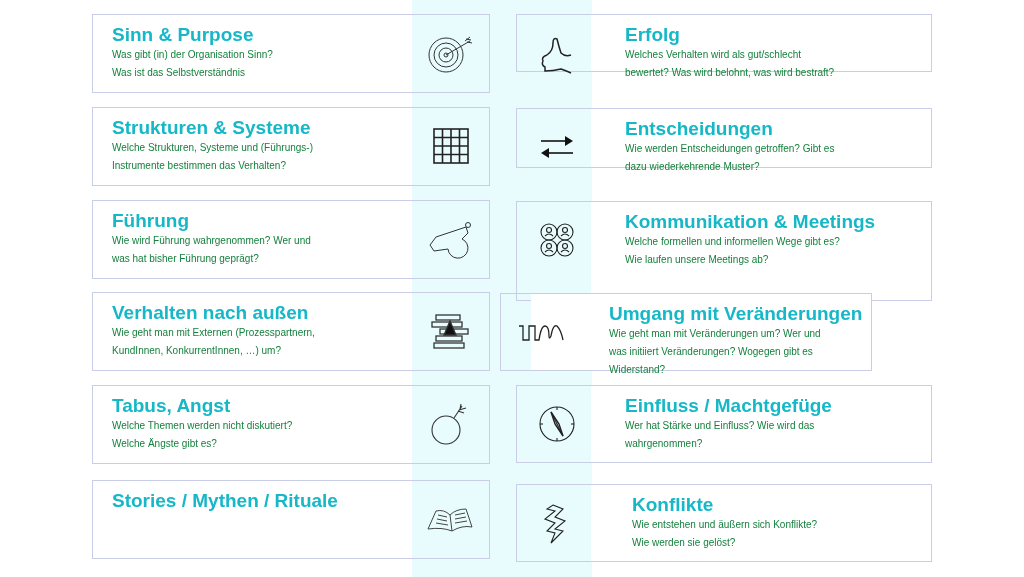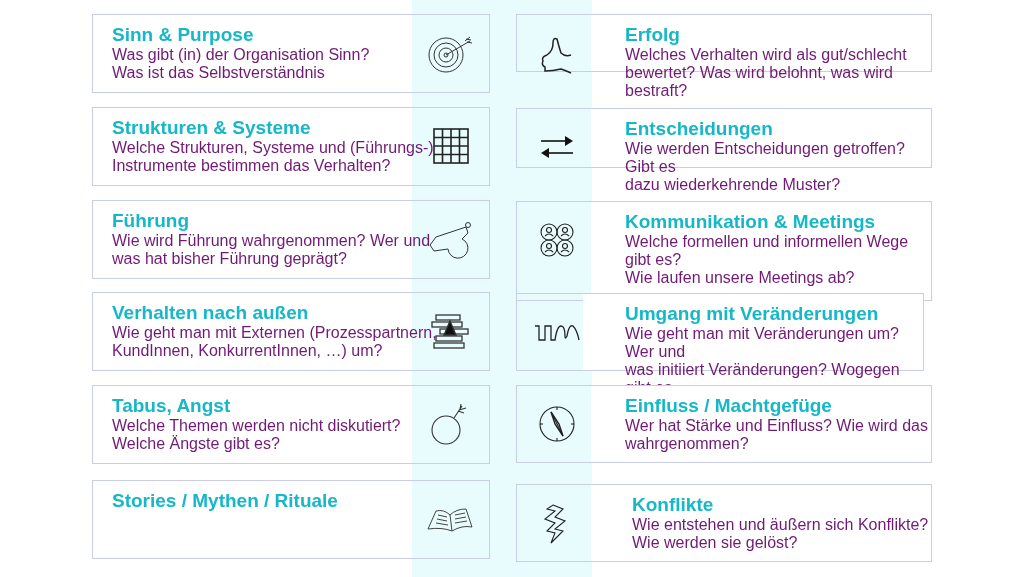--- a/index.html
+++ b/index.html
@@ -20,21 +20,21 @@
   .card .inner-white {
     position:absolute; top:0; bottom:0; background:#ffffff;
   }
   .card.left .inner-white { left:0; width:318px; }
   .card.right .inner-white { right:0; width:340px; }
   .card .title {
     position:absolute; font-weight:bold; font-size:19px; color:#16b8c8;
     white-space:nowrap;
   }
   .card .desc {
-    position:absolute; font-size:16px; line-height:18px; color:#701a75;
+    position:absolute; font-size:10px; line-height:18px; color:#15803d;
     white-space:pre-line;
   }
   .card.left .title, .card.left .desc { left:19px; }
   .card.right .title, .card.right .desc { left:108px; }
   .card .title { top:9px; }
   .card .desc { top:31px; }
   .icon {
     position:absolute; width:48px; height:48px;
   }
   .card.left .icon { left:333px; top:14px; }
@@ -181,21 +181,21 @@
       <circle cx="32" cy="14" r="2.5"></circle>
         <path d="M28 20 Q32 16 36 20"></path>
       <circle cx="16" cy="30" r="2.5"></circle>
         <path d="M12 36 Q16 32 20 36"></path>
       <circle cx="32" cy="30" r="2.5"></circle>
         <path d="M28 36 Q32 32 36 36"></path>
     </svg>
   </div>
 </div>
 
-<div class="card right" style="left:516px;top:293px;width:408px;height:78px;">
+<div class="card right" style="left:500px;top:293px;width:372px;height:78px;">
   <div class="inner-white"></div>
   <div class="title">Umgang mit Veränderungen</div>
   <div class="desc">Wie geht man mit Veränderungen um? Wer und
 was initiiert Veränderungen? Wogegen gibt es
 Widerstand?</div>
   <div class="icon">
     <svg viewBox="0 0 48 48" fill="none" stroke="#222" stroke-width="1.3">
       <path d="M2 18 L6 18 L6 32 L12 32 L12 18 L18 18 L18 32 L22 32 Q24 18 28 18 Q32 18 32 28 Q32 32 34 28 Q36 16 40 18 Q44 22 46 32"></path>
     </svg>
   </div>

